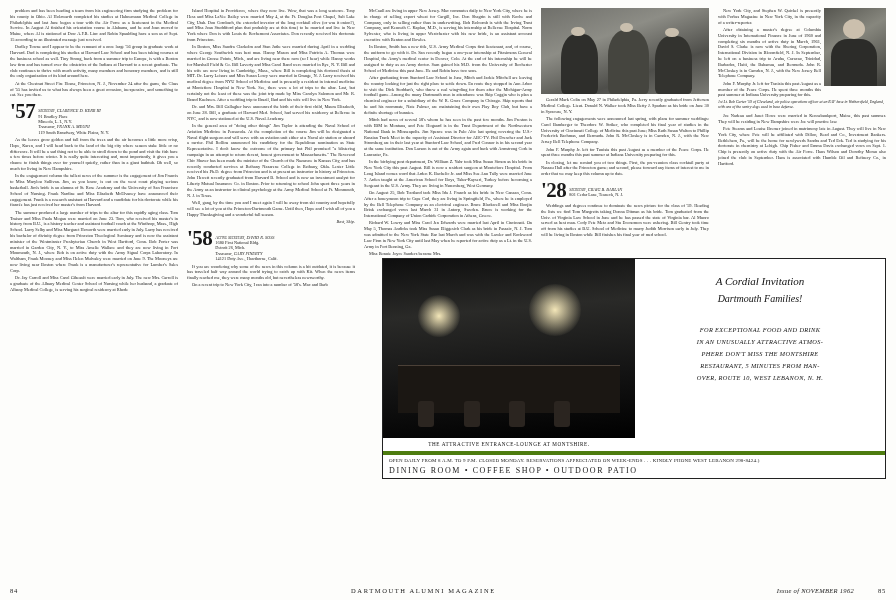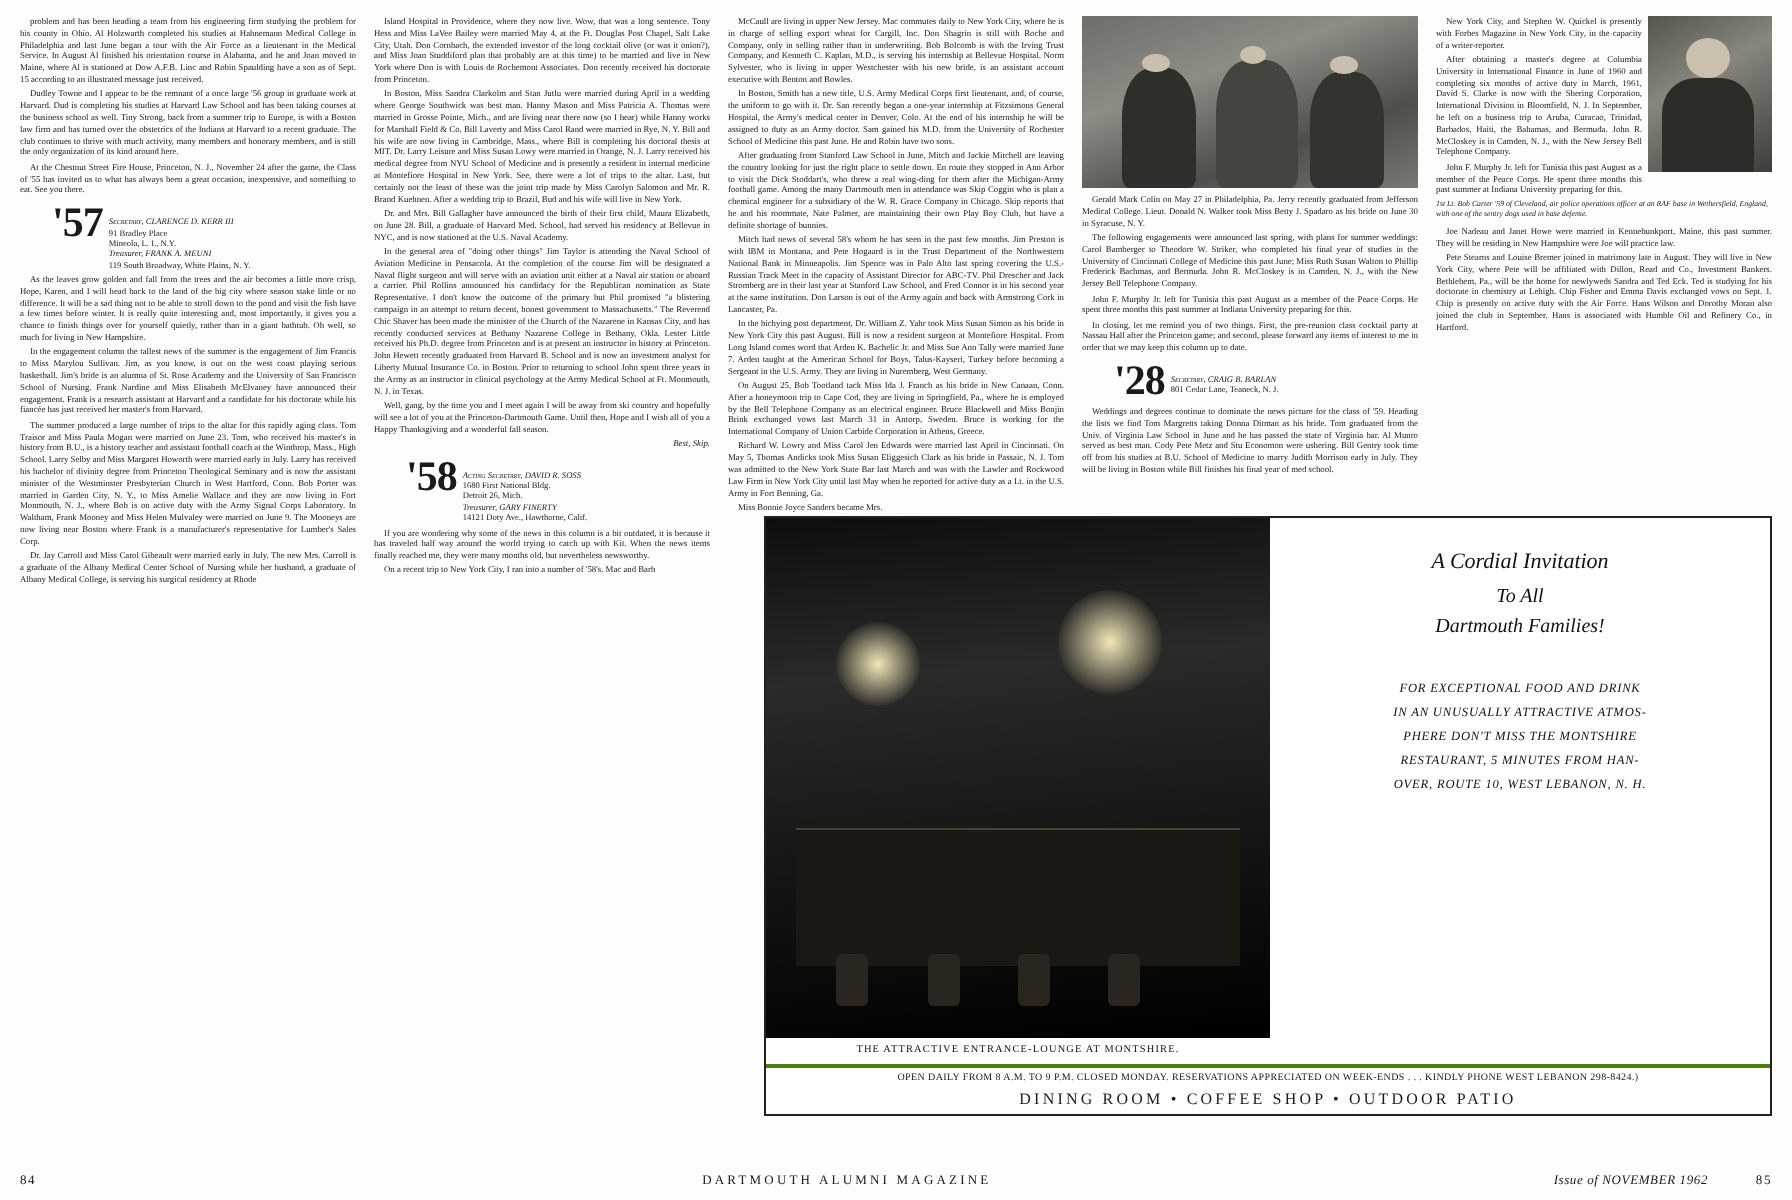--- a/index.html
+++ b/index.html
@@ -37,21 +37,21 @@
     overflow: hidden;
   }
   .col p {
     margin: 0 0 1.5px 0;
     text-indent: 5px;
   }
   .col p.noind { text-indent: 0; }
   .classhead {
     display: flex;
     align-items: flex-start;
-    margin: 4px 0 2px 16px;
+    margin: 4px 0 2px 0;
   }
   .classnum {
     font-family: "Liberation Serif", serif;
     font-size: 21px;
     font-weight: bold;
     line-height: 0.95;
     letter-spacing: -0.5px;
     margin-right: 3px;
   }
   .classmeta {
@@ -121,21 +121,21 @@
     background: #2c2c29;
     border-radius: 36% 36% 6% 6%;
   }
 
   
   .ad {
     position: absolute;
     left: 382px;
     top: 258px;
     width: 504px;
-    height: 300px;
+    height: 221px;
     background: #ffffff;
     border: 1px solid #222;
     box-sizing: border-box;
     display: flex;
     flex-direction: column;
   }
   .ad-inner {
     display: flex;
     flex: 1;
   }
@@ -199,24 +199,24 @@
     font-style: italic;
     margin-bottom: 20px;
   }
   .ad-body {
     font-size: 6.3px;
     line-height: 1.9;
     font-style: italic;
     letter-spacing: 0.4px;
   }
   .ad-bottom {
-    border-top: 2px solid #4d7c0f;
+    border-top: 4px solid #4d7c0f;
     padding: 3px 6px;
     font-size: 5px;
-    text-align: center;
+    text-align: left;
     letter-spacing: 0.2px;
   }
   .ad-bottom .big {
     display: block;
     font-size: 8px;
     letter-spacing: 1.6px;
     padding-top: 3px;
   }
 
   
@@ -358,21 +358,20 @@
           <div class="bar"></div>
           <div class="stool" style="left:14%"></div>
           <div class="stool" style="left:32%"></div>
           <div class="stool" style="left:50%"></div>
           <div class="stool" style="left:68%"></div>
         </div>
         <div class="ad-caption">THE ATTRACTIVE ENTRANCE-LOUNGE AT MONTSHIRE.</div>
       </div>
       <div class="ad-text">
         <div class="ad-line1">A Cordial Invitation</div>
-        <div class="ad-line2">To All</div>
         <div class="ad-line3">Dartmouth Families!</div>
         <div class="ad-body">FOR EXCEPTIONAL FOOD AND DRINK</div>
         <div class="ad-body">IN AN UNUSUALLY ATTRACTIVE ATMOS-</div>
         <div class="ad-body">PHERE DON'T MISS THE MONTSHIRE</div>
         <div class="ad-body">RESTAURANT, 5 MINUTES FROM HAN-</div>
         <div class="ad-body">OVER, ROUTE 10, WEST LEBANON, N. H.</div>
       </div>
     </div>
     <div class="ad-bottom">
       <span>OPEN DAILY FROM 8 A.M. TO 9 P.M. CLOSED MONDAY. RESERVATIONS APPRECIATED ON WEEK-ENDS . . . KINDLY PHONE WEST LEBANON 298-8424.)</span>

